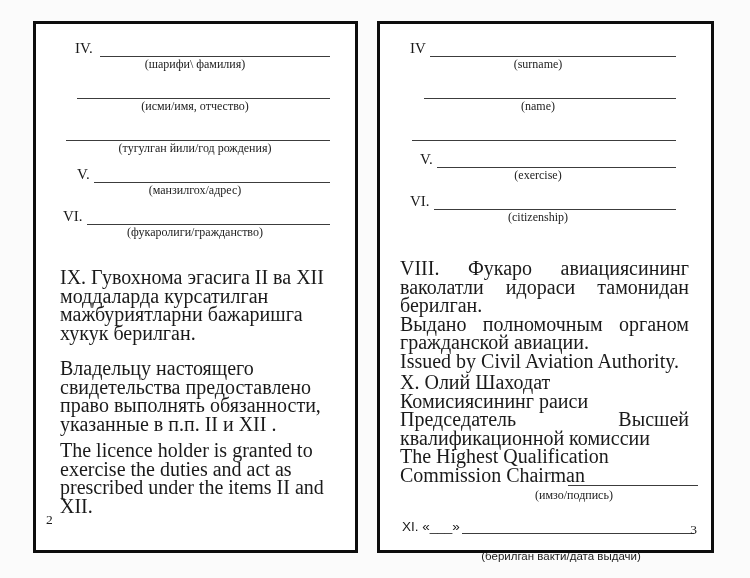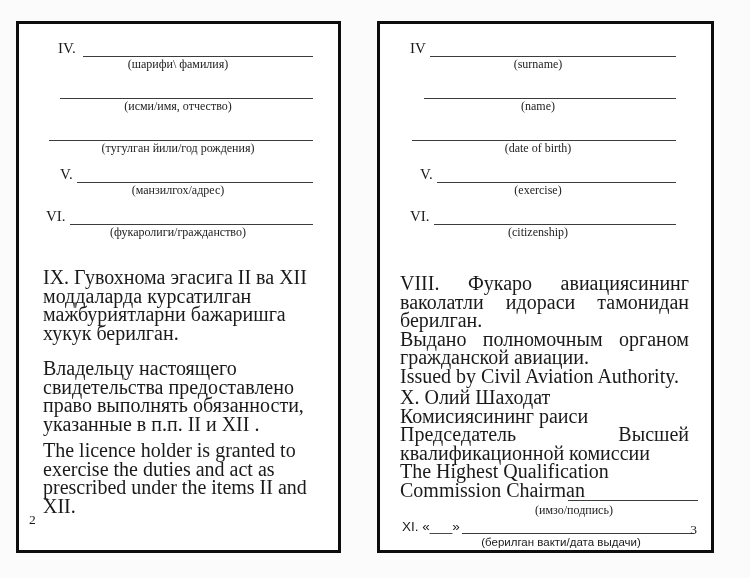--- a/index.html
+++ b/index.html
@@ -11,21 +11,21 @@
     color:#1a1a1a;
     overflow:hidden;
   }
   .page {
     position:absolute;
     top:21px;
     height:532px;
     background:#ffffff;
     border:3px solid #0d0d0d;
   }
-  .page-left  { left:16px;  width:325px; }
+  .page-left  { left:33px;  width:325px; }
   .page-right { left:377px; width:337px; }
   .content { position:relative; width:100%; height:100%; }
   .pl-content { padding:9px 12px 0 24px; }
   .pr-content { padding:9px 22px 0 20px; }
 
   
   .field { margin-bottom:3px; }
   .fl { display:flex; align-items:flex-end; height:24px; margin-right:13px; }
   .prefix { font-size:15px; line-height:17px; padding-right:4px; white-space:pre; }
   .uline { flex:1; border-bottom:1.3px solid #3c3c3c; height:100%; }
@@ -49,27 +49,27 @@
     border-bottom:1.2px solid #3c3c3c;
   }
   .siglabel {
     margin-top:2px; margin-left:128px; width:92px;
     text-align:center; font-size:12px;
   }
 
   
   .xi-row {
     display:flex; align-items:flex-end; height:16px;
-    margin-left:2px; margin-right:-5px;
+    margin-top:15px; margin-left:2px; margin-right:-5px;
     font-family:"Liberation Sans","DejaVu Sans",sans-serif;
     font-size:13.5px;
   }
   .xi-row .prefix { font-size:13.5px; line-height:15px; padding-right:2px; }
   .xi-label {
-    margin-top:2px; margin-left:51px; width:220px; text-align:center;
+    margin-top:16px; margin-left:51px; width:220px; text-align:center;
     font-family:"Liberation Sans","DejaVu Sans",sans-serif;
     font-size:11.5px;
   }
 
   .page-num { position:absolute; font-size:13.5px; }
   .page-num-left  { left:10px;  bottom:22px; }
   .page-num-right { right:14px; bottom:12px; }
 </style>
 </head>
 <body>
@@ -142,21 +142,20 @@
           <span class="uline"></span>
       </div>
       <div class="flabel">(name)</div>
     </div>
 
     <div class="field">
       <div class="fl" style="margin-left:8px;">
         <span class="prefix"></span>
           <span class="uline"></span>
       </div>
-      <div class="flabel">(date of birth)</div>
     </div>
 
     <div class="field">
       <div class="fl" style="margin-left:20px;">
         <span class="prefix">V.</span>
           <span class="uline"></span>
       </div>
       <div class="flabel">(exercise)</div>
     </div>
 

